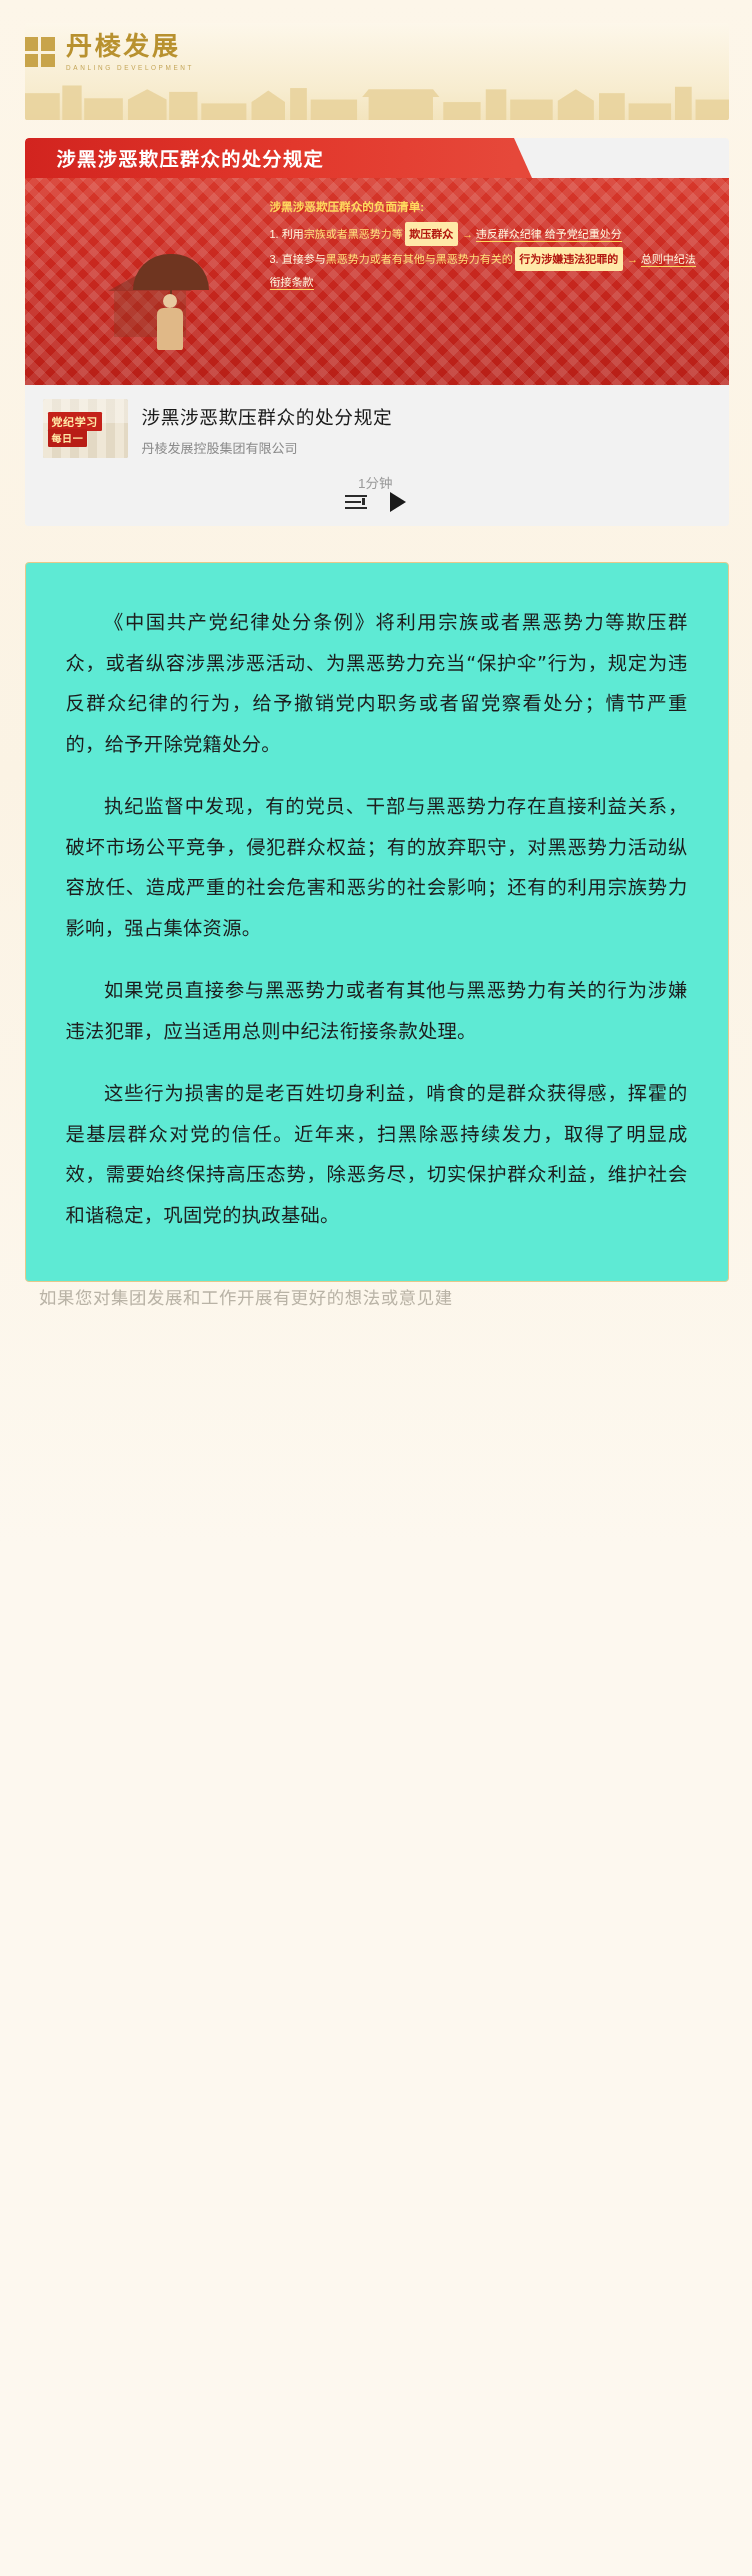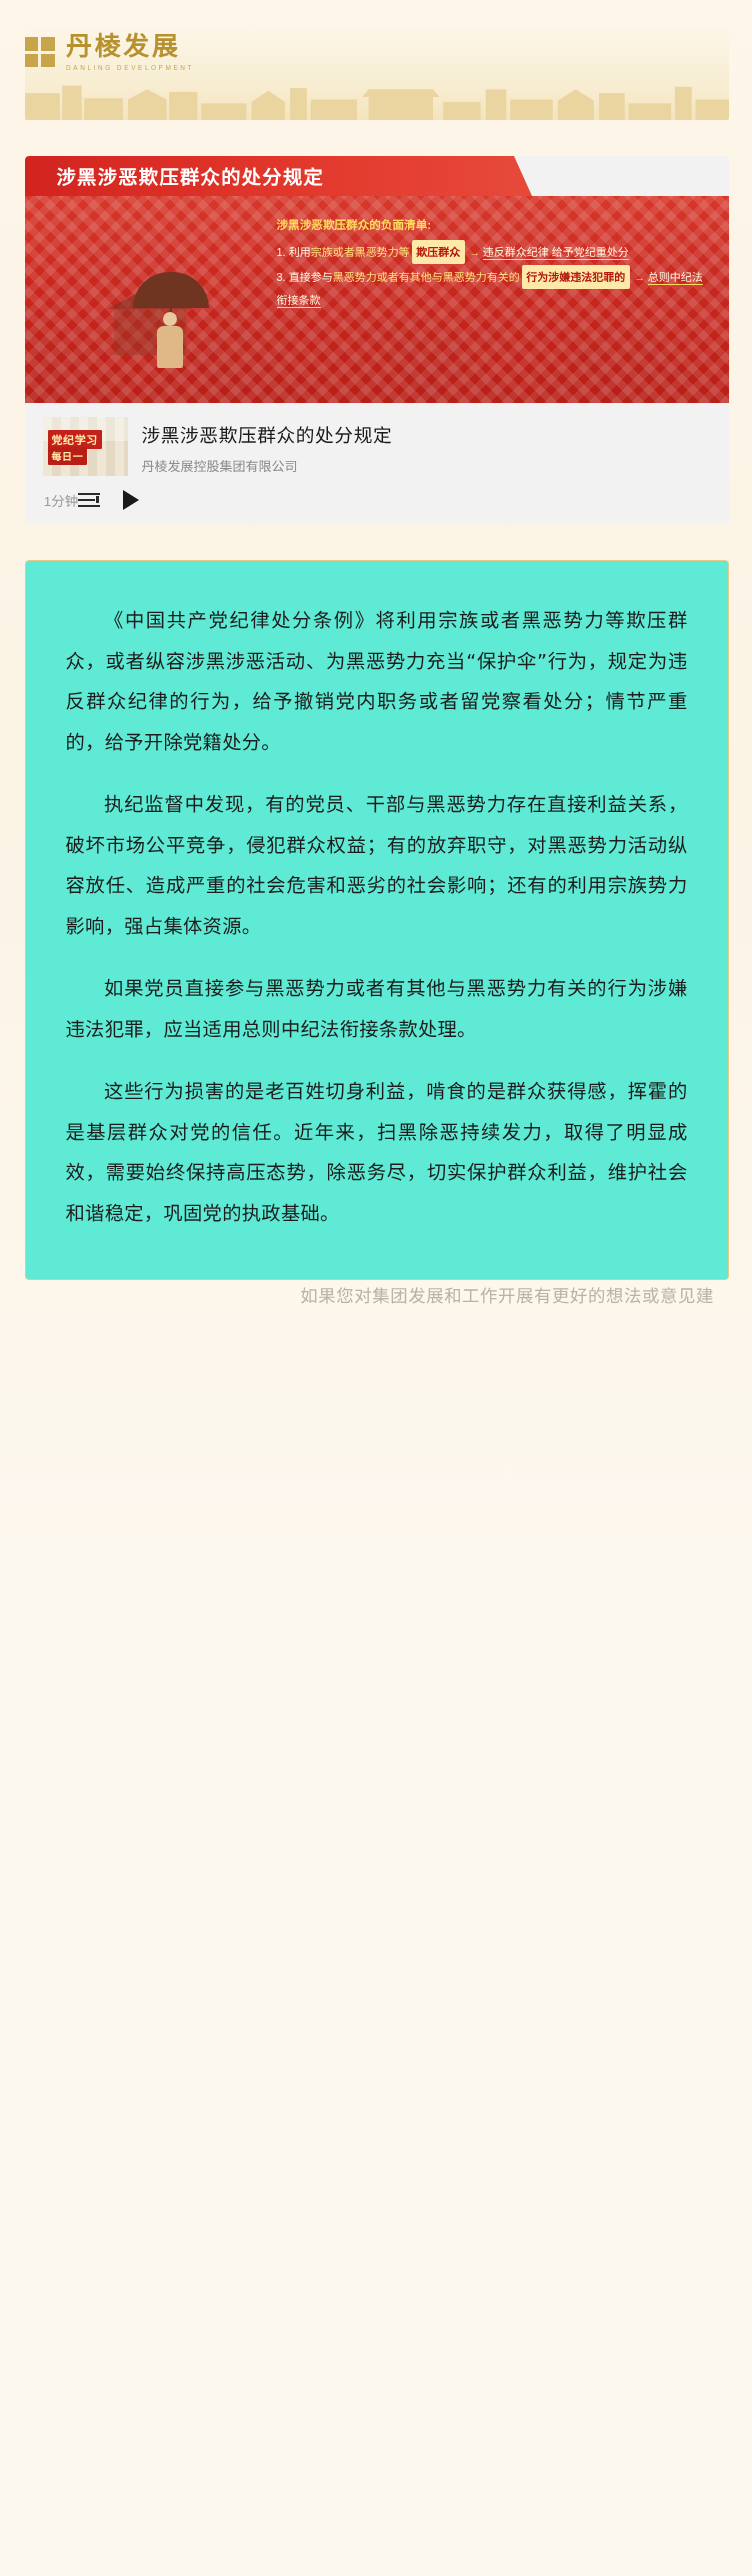--- a/index.html
+++ b/index.html
@@ -83,21 +83,21 @@
     bottom: 0;
     width: 100%;
     height: 46px;
     z-index: 1;
     opacity: .85;
   }
 
   
   .video-card {
     width: 704px;
-    margin: 36px auto 0 auto;
+    margin: 18px auto 0 auto;
     background: #f2f2f2;
     border-radius: 3.9px;
     overflow: hidden;
     position: relative;
   }
   .title-ribbon {
     position: relative;
     width: 489px;
     height: 40px;
     background: linear-gradient(90deg, #d2241f 0%, #e2382c 55%, #e6483a 100%);
@@ -122,21 +122,21 @@
     position: relative;
     height: 207px;
     background:
       repeating-linear-gradient(45deg, rgba(255,255,255,.12) 0 7.7px, rgba(255,255,255,0) 7.7px 15.4px),
       repeating-linear-gradient(-45deg, rgba(255,255,255,.10) 0 7.7px, rgba(255,255,255,0) 7.7px 15.4px),
       linear-gradient(180deg, #d7382b 0%, #c9281f 40%, #b81f17 100%);
     overflow: hidden;
   }
   .v-list {
     position: absolute;
-    left: 252px;
+    left: 245px;
     top: 16.7px;
     right: 23px;
     color: #ffe9a8;
     font-size: 11px;
     line-height: 2.05;
   }
   .v-list .vhead {
     color: #ffd95e;
     font-weight: bold;
     font-size: 11.6px;
@@ -272,20 +272,21 @@
     margin-top: 9px;
     font-size: 13px;
     color: #8b8b8b;
   }
   .video-controls {
     display: flex;
     align-items: center;
     justify-content: flex-start;
     padding: 10.3px 22px 14px 19.3px;
     background: #f2f2f2;
+    flex-direction: column;
   }
   .duration { font-size: 13.5px; color: #9a9a9a; }
   .ctrl-right { display: flex; align-items: center; gap: 23px; }
   .icon-list { width: 22px; height: 16.7px; position: relative; }
   .icon-list i {
     position: absolute; left: 0; height: 1.9px; background: #2b2b2b; display:block;
   }
   .icon-list i:nth-child(1){ top: 1.3px; width: 22px; }
   .icon-list i:nth-child(2){ top: 7px; width: 16.7px; }
   .icon-list i:nth-child(3){ top: 13px; width: 22px; }
@@ -324,21 +325,21 @@
   .end-mark {
     text-align: center;
     margin: 45px auto 19.3px auto;
     font-size: 17.4px;
     font-weight: bold;
     letter-spacing: 3.9px;
     color: #1d1d1d;
     font-family: "Liberation Sans", sans-serif;
   }
   .footer-note {
-    text-align: right;
+    text-align: left;
     font-size: 17.4px;
     color: #b9b3a6;
     letter-spacing: 0.6px;
     padding: 0 39px;
     line-height: 1.9;
   }
 </style>
 </head>
 <body>
 

